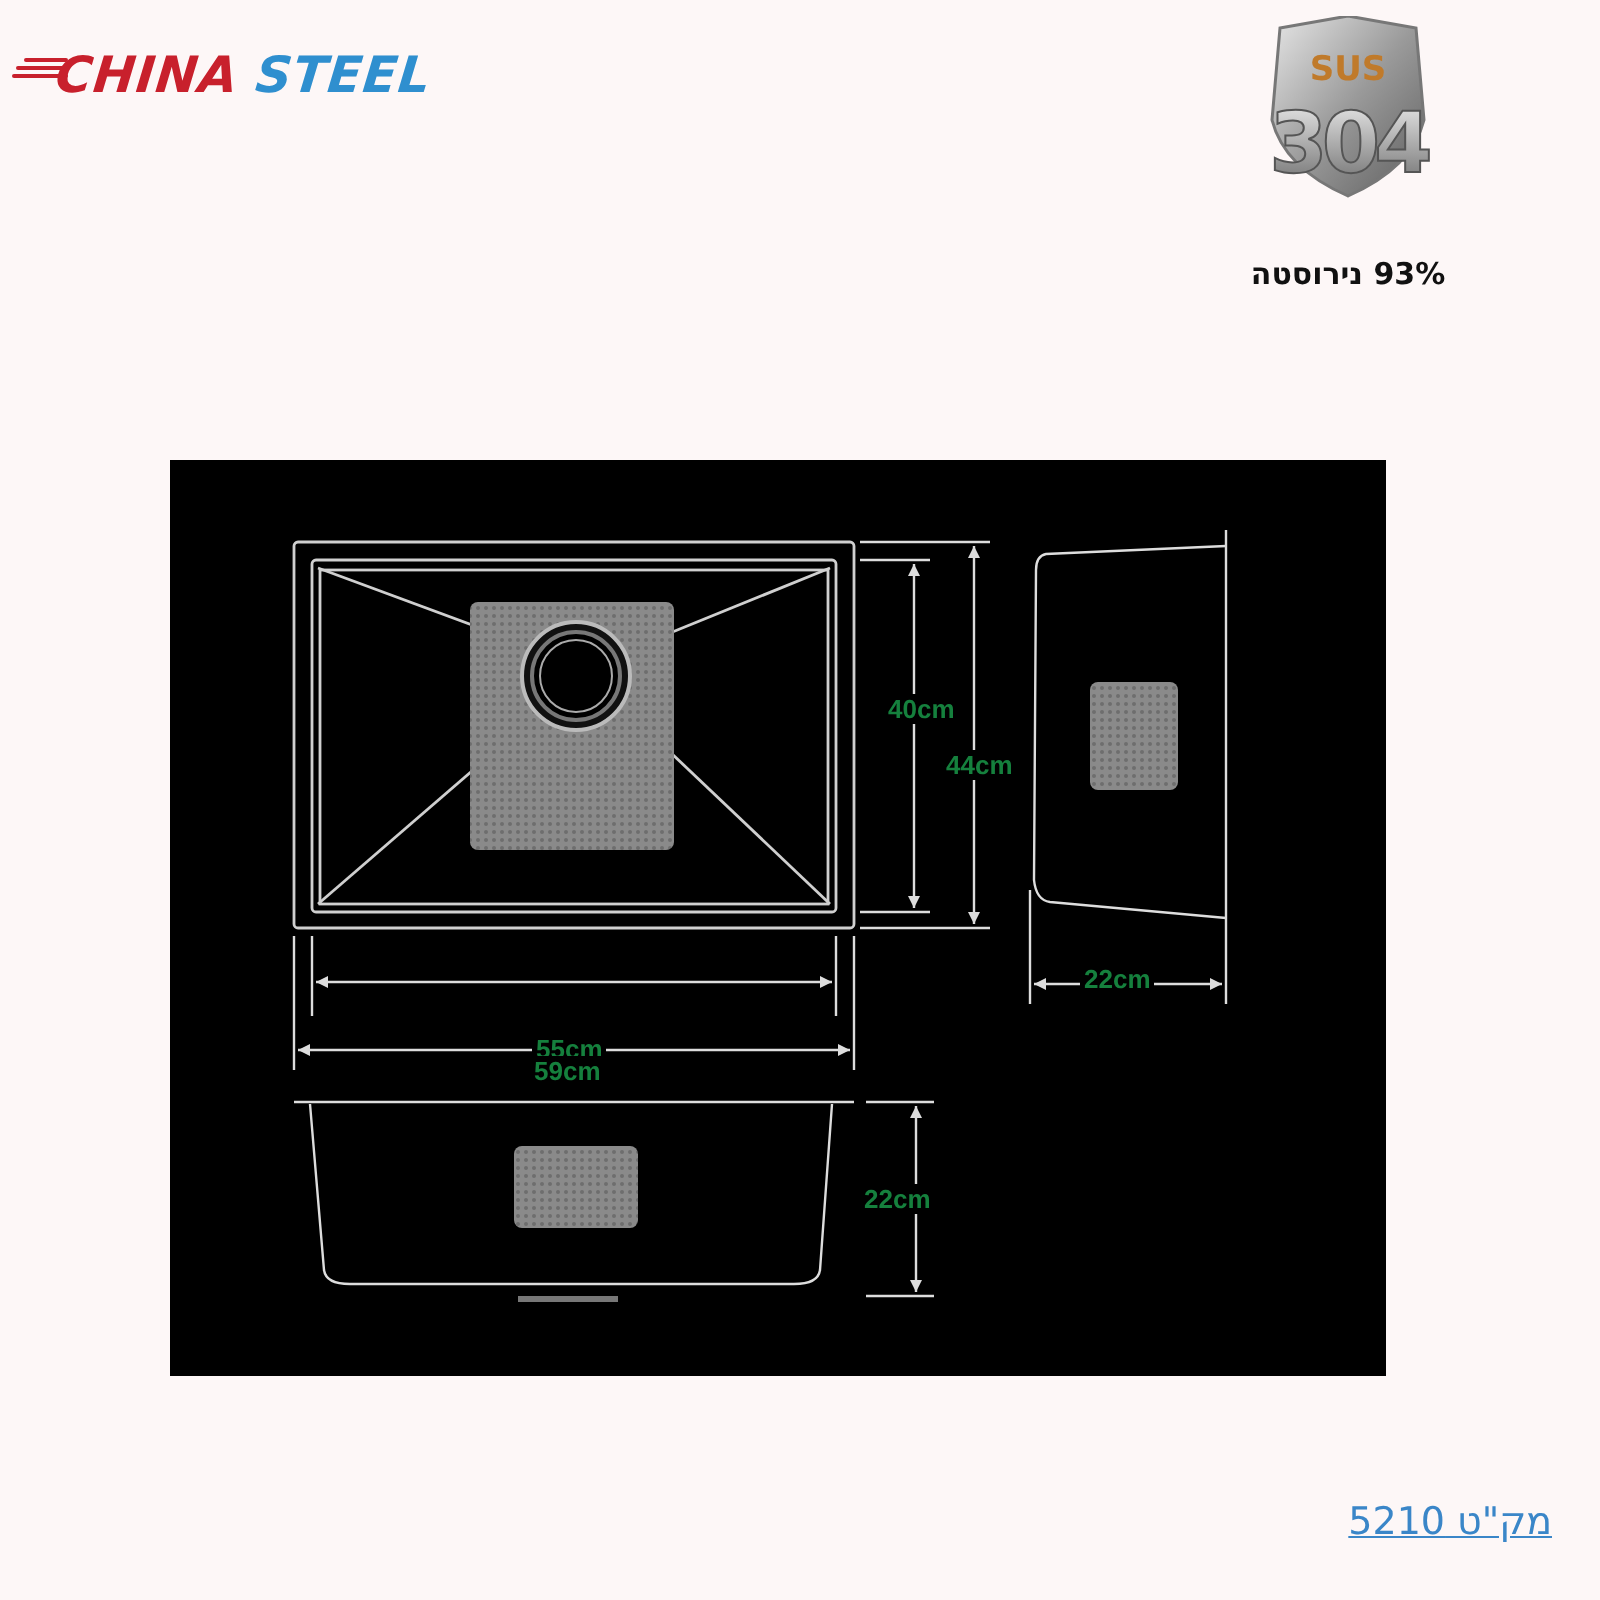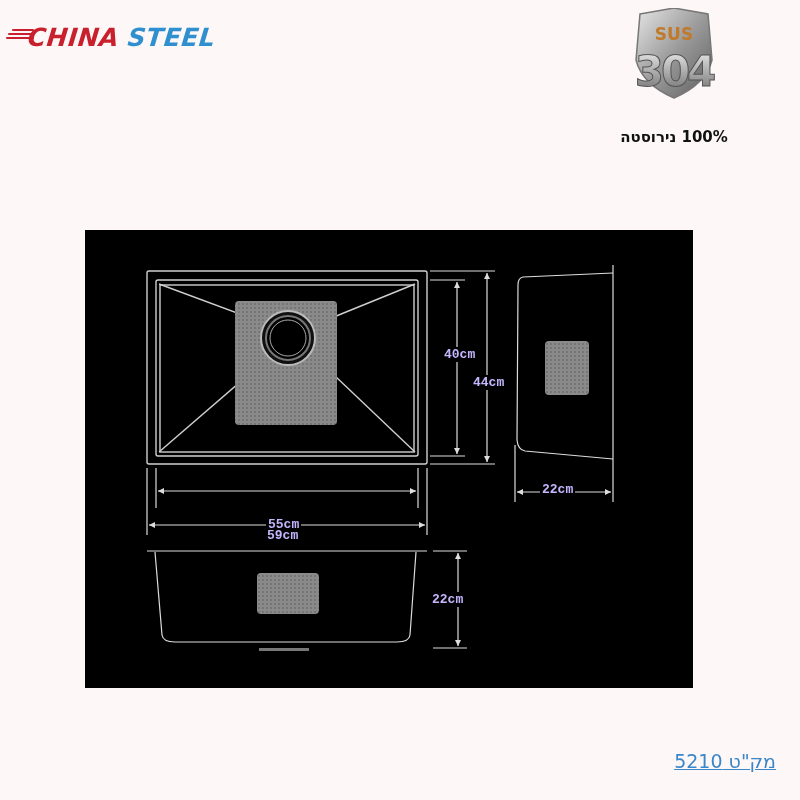--- a/index.html
+++ b/index.html
@@ -6,21 +6,21 @@
   body { width:800px; height:800px; background:#fdf7f7; position:relative; overflow:hidden; font-family:"DejaVu Sans", sans-serif; }
   .logo { position:absolute; left:6px; top:22px; height:30px; display:flex; align-items:center; font-family:"DejaVu Sans", sans-serif; font-weight:bold; font-style:italic; font-size:25px; letter-spacing:0.5px; }
   .logo .speed { position:absolute; left:0; top:7px; width:28px; height:16px; }
   .logo .speed i { display:block; height:2px; background:#c8202c; margin-bottom:2px; border-radius:1px; }
   .logo .china { color:#c8202c; margin-left:22px; transform:skewX(-6deg); }
   .logo .steel { color:#2f8fcf; margin-left:9px; transform:skewX(-6deg); }
   .badge { position:absolute; left:626px; top:8px; width:96px; height:92px; }
   .badge-caption { position:absolute; left:612px; top:128px; width:124px; text-align:center; font-size:15px; font-weight:bold; color:#111; direction:rtl; }
   .panel { position:absolute; left:85px; top:230px; width:608px; height:458px; background:#000; }
   .panel svg { position:absolute; left:0; top:0; }
-  .dim { position:absolute; color:#c4b5fd; font-weight:bold; font-size:13px; font-family:Liberation Mono, monospace; background:#000; padding:0 2px; line-height:15px; }
+  .dim { position:absolute; color:#15803d; font-weight:bold; font-size:13px; font-family:Liberation Sans, sans-serif; background:#000; padding:0 2px; line-height:15px; }
   .sku { position:absolute; right:24px; top:750px; font-size:19px; color:#3a86c8; text-decoration:underline; direction:rtl; font-family:"DejaVu Sans", sans-serif; cursor:pointer; }
 </style>
 </head>
 <body>
 
 <div class="logo">
   <span class="speed">
       <i style="width:22px;margin-left:6px"></i>
       <i style="width:26px;margin-left:2px"></i>
       <i style="width:28px"></i>
@@ -40,21 +40,21 @@
       <linearGradient id="ng" x1="0" y1="0" x2="0" y2="1">
         <stop offset="0" stop-color="#f0f0f0"></stop>
         <stop offset="1" stop-color="#6a6a6a"></stop>
       </linearGradient>
     </defs>
     <path d="M14 6 L48 0 L82 6 L86 52 Q80 76 48 90 Q16 76 10 52 Z" fill="url(#sg)" stroke="#777" stroke-width="1.5"></path>
     <text x="48" y="32" text-anchor="middle" font-family="DejaVu Sans, sans-serif" font-weight="bold" font-size="17" fill="#c07a2a">SUS</text>
     <text x="48" y="78" text-anchor="middle" font-family="DejaVu Sans, sans-serif" font-weight="bold" font-size="42" fill="url(#ng)" stroke="#555" stroke-width="1" letter-spacing="-3">304</text>
   </svg>
 </div>
-<div class="badge-caption">100% נירוסטה</div>
+<div class="badge-caption">93% נירוסטה</div>
 
 <div class="panel">
   <svg width="608" height="458" viewBox="0 0 608 458">
     <defs>
       <pattern id="mesh" width="4" height="4" patternUnits="userSpaceOnUse">
         <rect width="4" height="4" fill="#8a8a8a"></rect>
         <circle cx="2" cy="2" r="1" fill="#6e6e6e"></circle>
       </pattern>
     </defs>
     <g stroke="#cfcfcf" stroke-width="1.4" fill="none">

